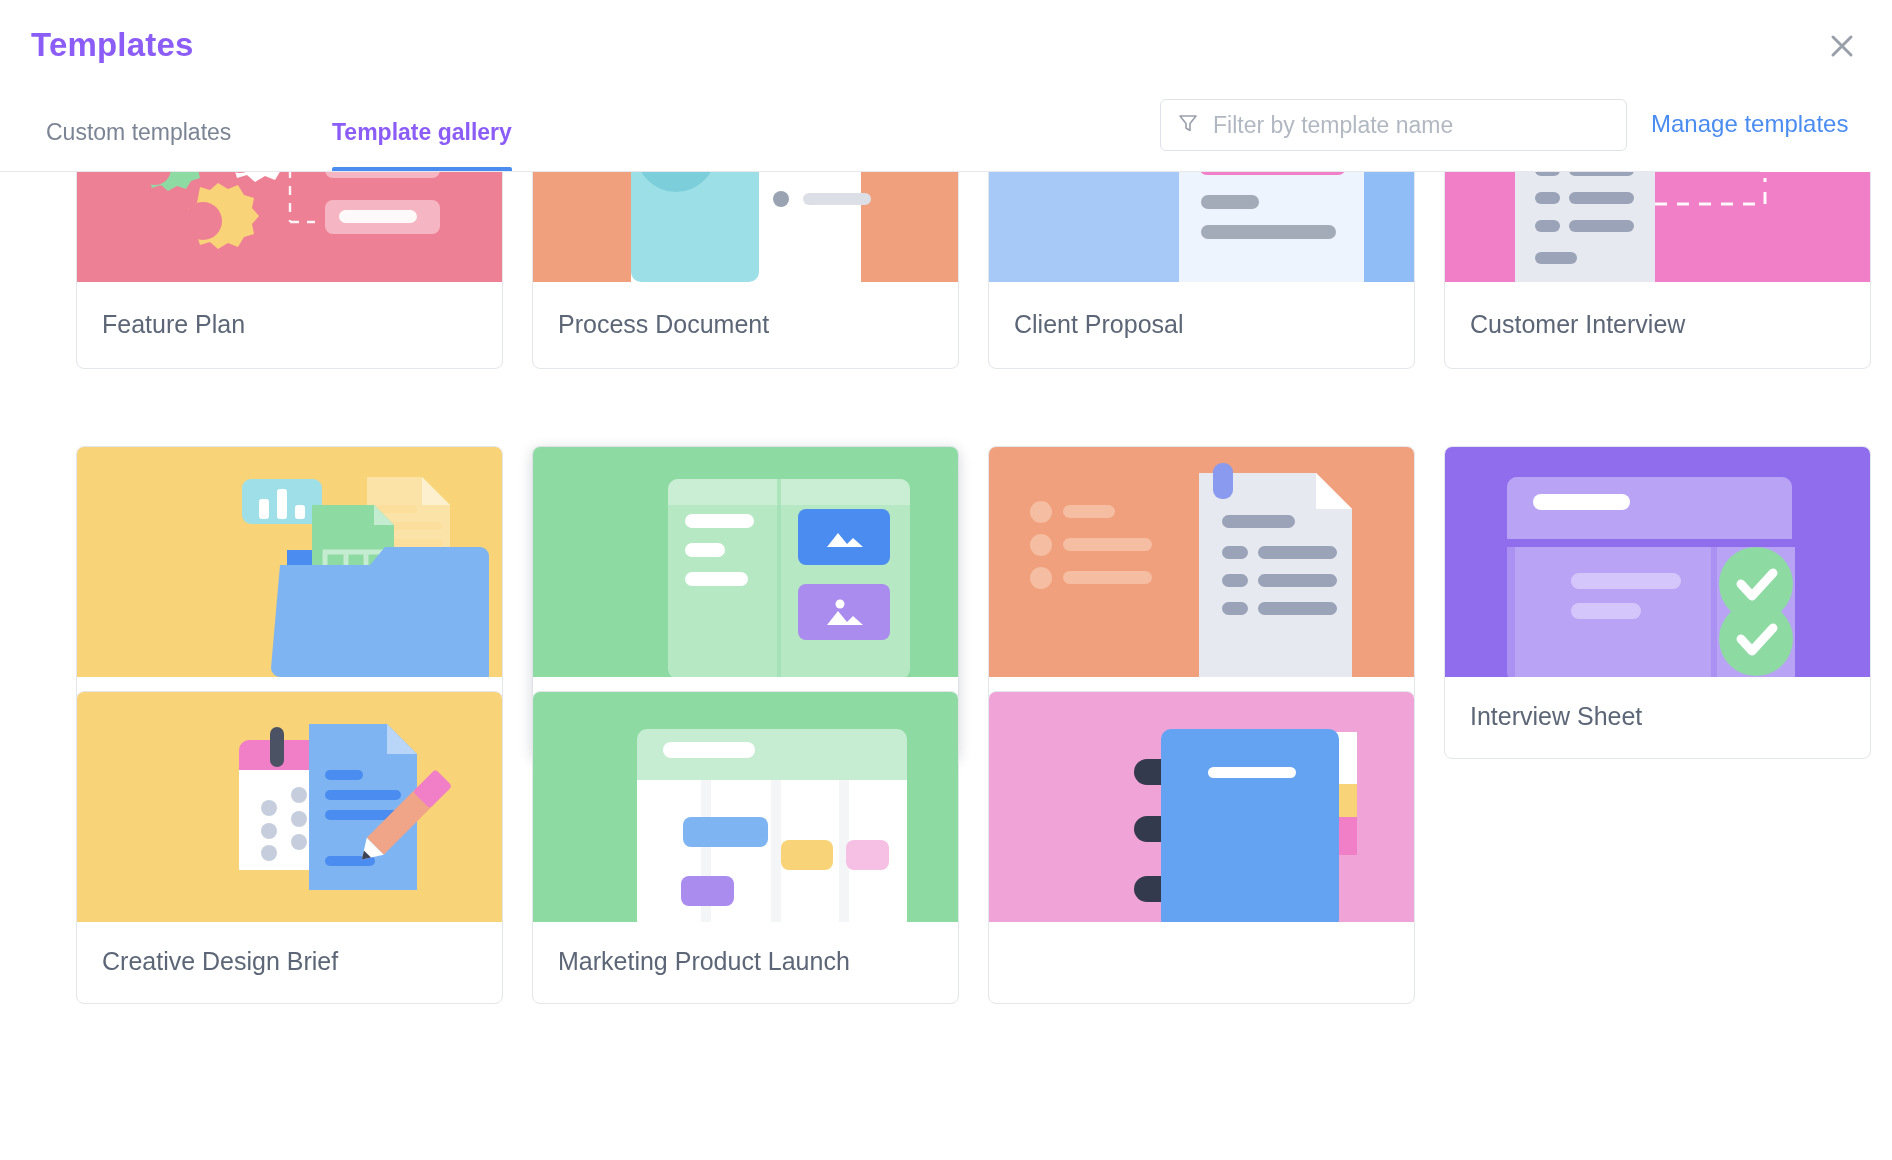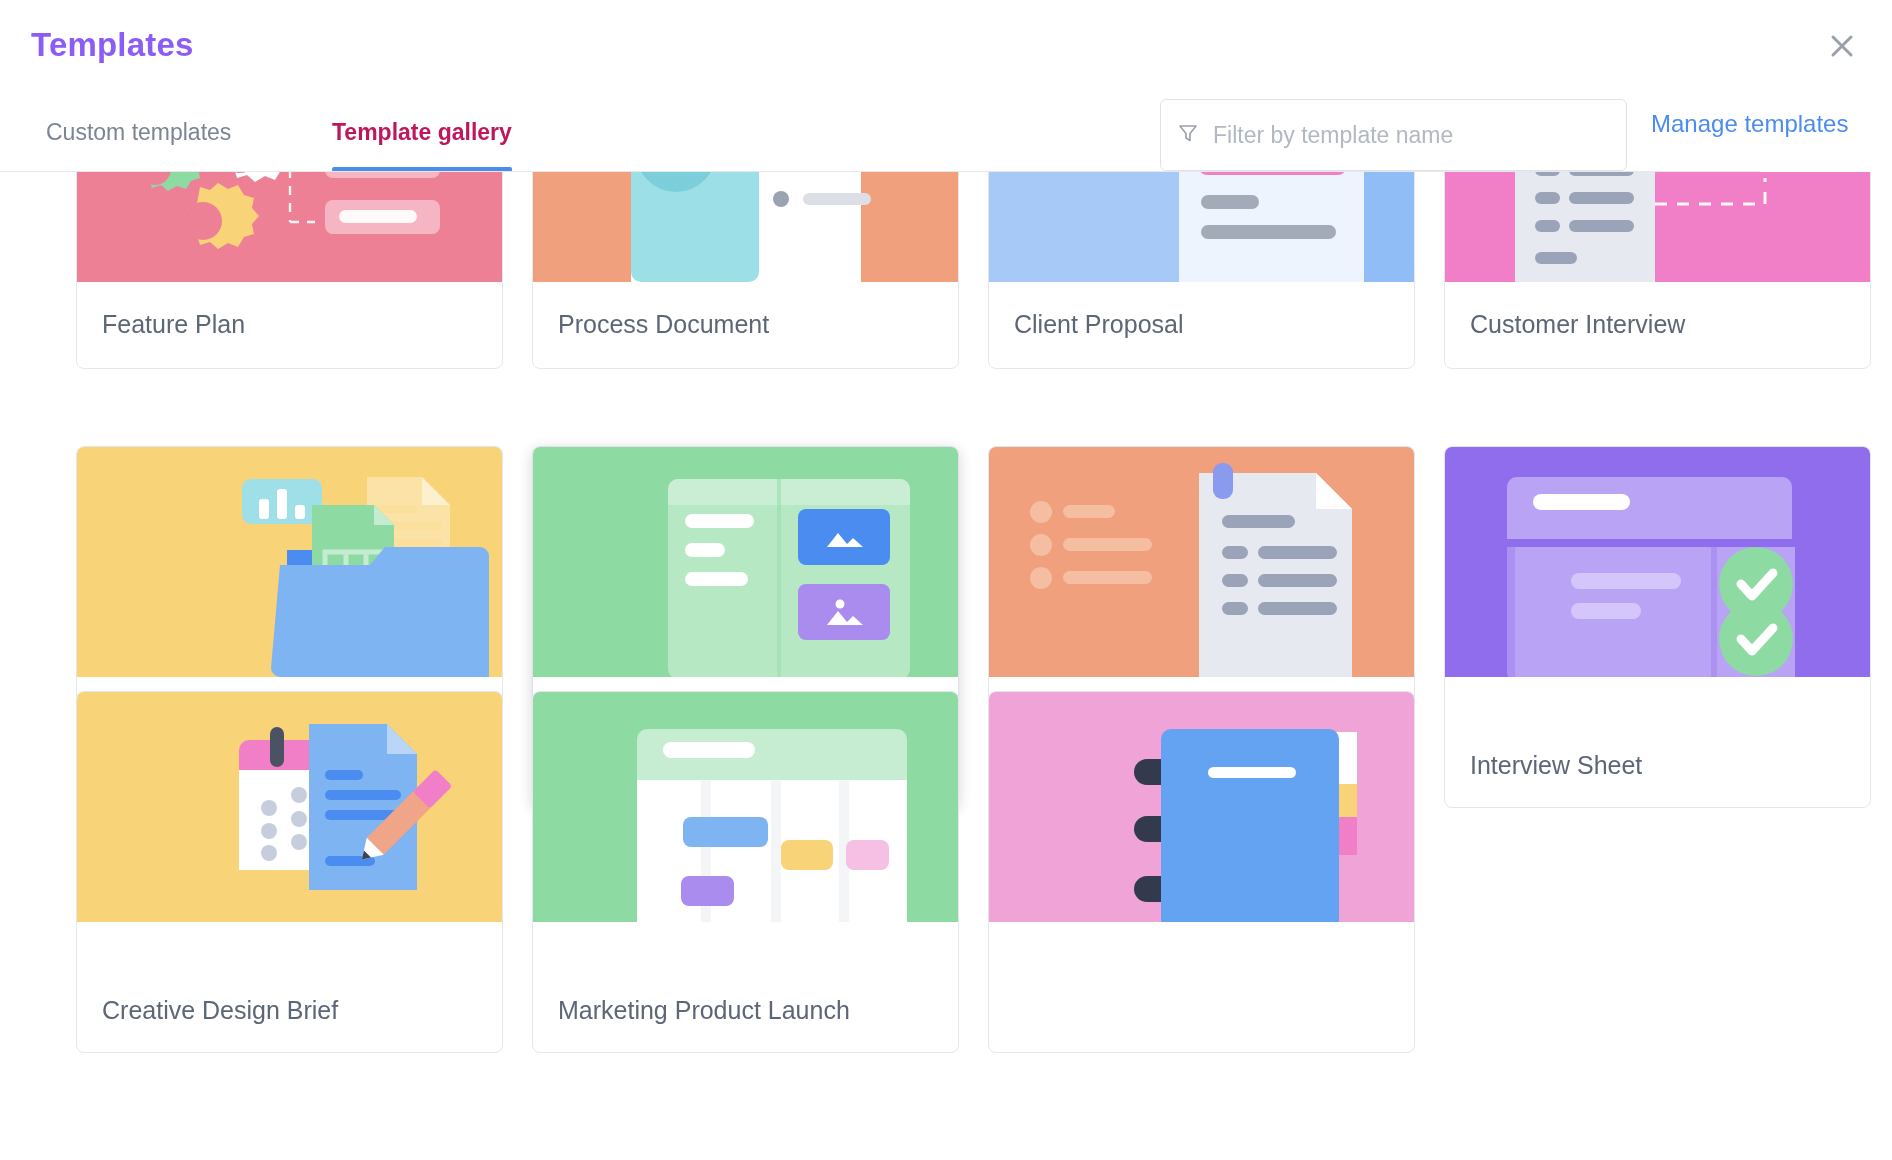--- a/index.html
+++ b/index.html
@@ -28,21 +28,21 @@
   .tabbar {
     position: absolute; left: 0; top: 108px; width: 1760px; height: 64px;
     border-bottom: 1px solid #e6e8ec;
   }
   .tab {
     position: absolute; top: 0; height: 63px;
     display: flex; align-items: flex-start; padding-top: 11px;
     font-size: 23px; color: #7b8494; cursor: pointer; white-space: nowrap;
   }
   .tab.active { color: #3d4css; }
-  .tab.active { color: #be185d; font-weight: 700; }
+  .tab.active { color: #8b5cf6; font-weight: 700; }
   .tab-underline {
     position: absolute; bottom: 0; left: 0; right: 0; height: 4px; background: #4a8cf0;
     border-radius: 2px 2px 0 0;
   }
   #tab0 { left: 46px; }
   #tab1 { left: 332px; }
 
   
   .grid {
     position: absolute; left: 0; top: 172px; width: 1892px; height: 988px;
@@ -54,39 +54,39 @@
     border: 1px solid #e3e6eb;
     border-radius: 8px;
     overflow: hidden;
     cursor: pointer;
     margin-left: 48px;
   }
   .card.elevated { box-shadow: 0 3px 13px rgba(40,50,70,.20); border-color:#dfe3e9; }
   .card .thumb { position: relative; width: 100%; height: 140px; overflow: hidden; }
   .card.r1 { top: -31px; height: 228px; border-top-left-radius:0; border-top-right-radius:0;}
   .card.r1 .thumb { height: 140px; }
-  .card.r2, .card.r3 { height: 362px; }
+  .card.r2, .card.r3 { height: 313px; }
   .card.r2 .thumb, .card.r3 .thumb { height: 230px; }
   .card .label {
     position: absolute; left: 25px; bottom: 0; height: 83px;
     display: flex; align-items: center;
     font-size: 25px; color: #5c6676; white-space: nowrap;
   }
   .card.r1 .label { height: 88px; }
 
   
   .c0 { left: 28px; }  .c1 { left: 484px; } .c2 { left: 940px; } .c3 { left: 1396px; }
   .row1 { top: 0px; } .row2 { top: 274px; } .row3 { top: 519px; }
 
   
   .art { position:absolute; inset:0; }
 
   
   .filter-box {
-    position: absolute; left: 1160px; top: 99px; width: 467px; height: 72px;
+    position: absolute; left: 1160px; top: 99px; width: 467px; height: 52px;
     border: 1px solid #dfe3e9; border-radius: 6px; background: #fff;
     display: flex; align-items: center; padding: 0 16px; gap: 12px;
   }
   .filter-input {
     border: none; outline: none; background: transparent;
     font-size: 23px; color: #3d4757; font-family: "Liberation Sans", sans-serif;
     width: 100%; height: 100%;
   }
   .filter-input::placeholder { color: #b2b8c2; }
   .manage-link {

